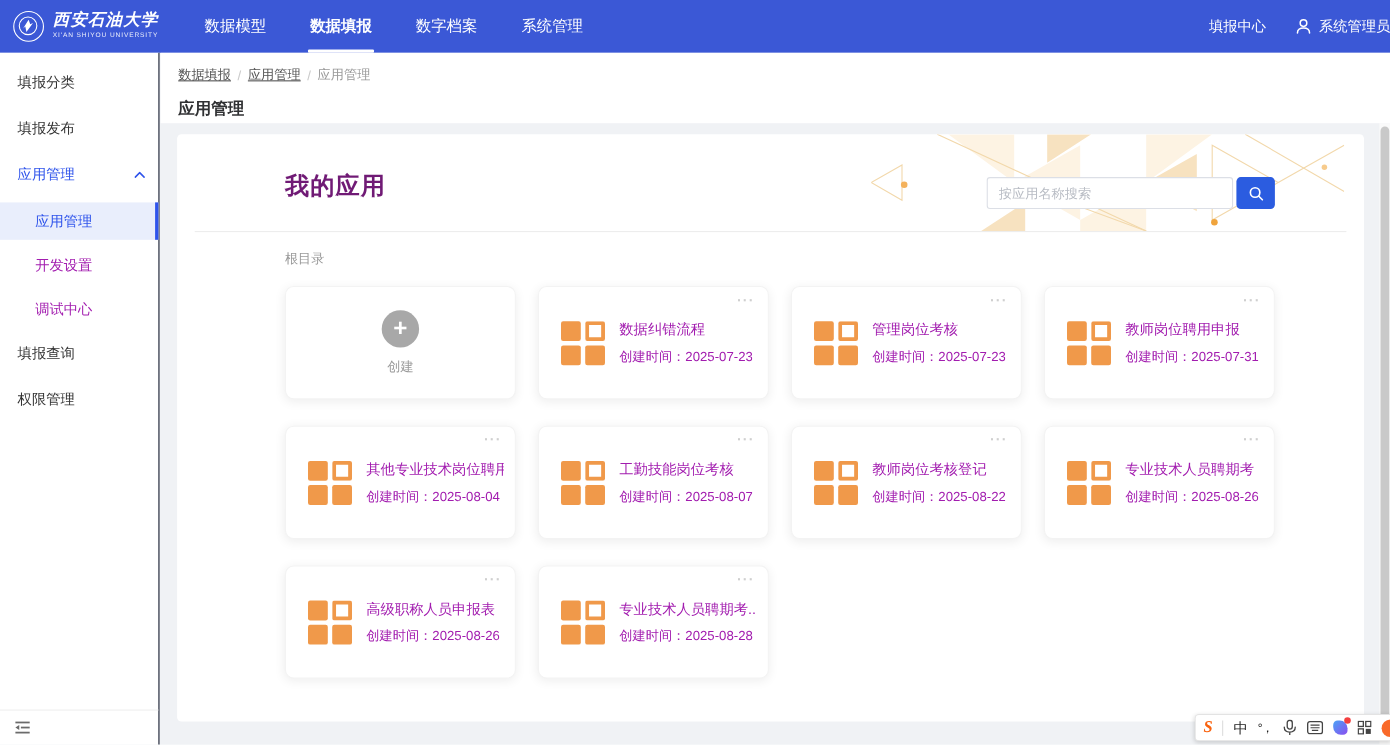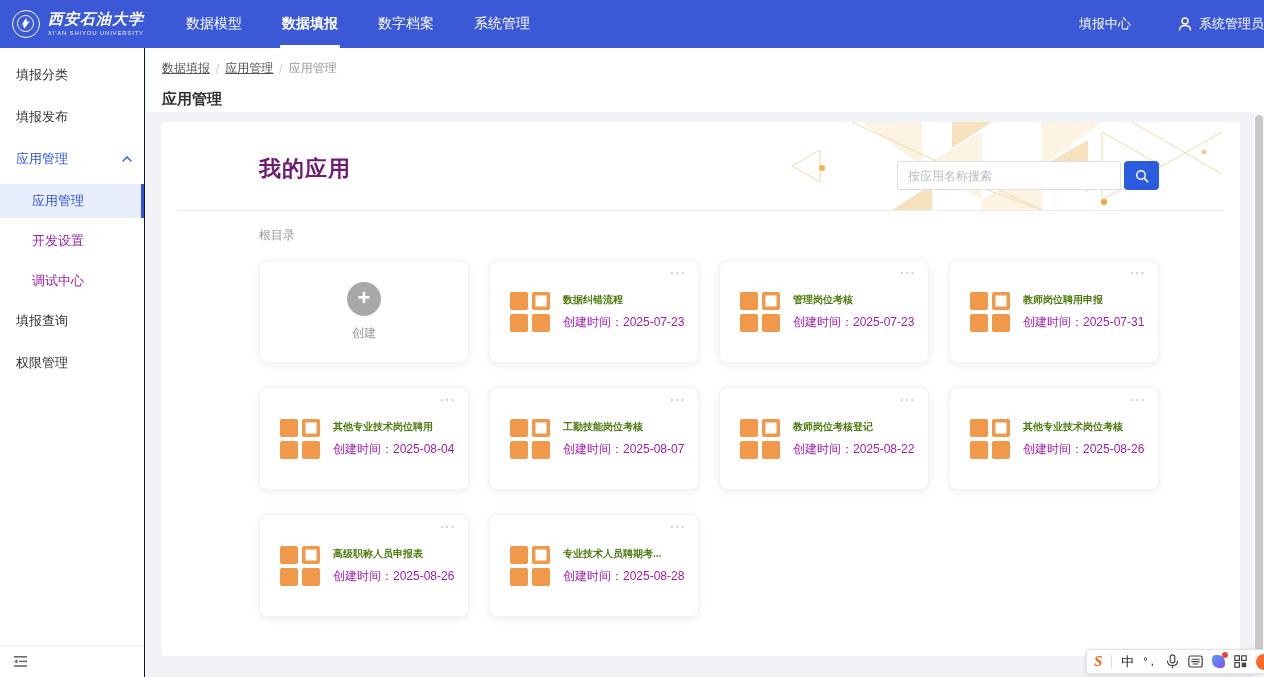--- a/index.html
+++ b/index.html
@@ -26,21 +26,21 @@
   .nav-items { display:flex; height:48px; margin-left:8px; }
   .nav-item {
     padding:12px 20px; font-size:14px; display:flex; align-items:center;
     position:relative; cursor:pointer; white-space:nowrap;
   }
   .nav-item.active { font-weight:bold; }
   .nav-item.active::after {
     content:""; position:absolute; left:18px; right:18px; bottom:0;
     height:3px; background:#fff; border-radius:1px;
   }
-  .nav-right { margin-left:auto; display:flex; align-items:center; font-size:13px; padding-right:0;gap:20px; }
+  .nav-right { margin-left:auto; display:flex; align-items:center; font-size:13px; padding-right:0; }
   .nav-center-link { cursor:pointer; margin-right:26px; white-space:nowrap; }
   .nav-user { display:flex; align-items:center; cursor:pointer; white-space:nowrap; }
   .nav-user svg { margin-right:6px; }
 
   
   .sidebar {
     position:absolute; left:0; top:48px; width:145px; height:629px;
     background:#fff; border-right:1px solid #0f172a;
   }
   .menu { padding-top:10px; }
@@ -118,21 +118,21 @@
     letter-spacing:1px; font-weight:bold; cursor:pointer;
   }
   .card-body { display:flex; align-items:center; height:100%; padding:0 10px 0 20px; }
   .app-icon {
     width:40px; height:40px; flex:0 0 auto; display:grid;
     grid-template-columns:18px 18px; grid-template-rows:18px 18px; gap:4px;
   }
   .app-icon i { background:#f0994a; border-radius:2px; }
   .app-icon i.hollow { background:#fff; box-shadow:inset 0 0 0 3.5px #f0994a; }
   .card-text { margin-left:13px; overflow:hidden; }
-  .card-title { font-size:10px; font-weight:bold; color:#4d7c0f; white-space:nowrap; }
+  .card-title { font-size:13px; font-weight:normal; color:#a21caf; white-space:nowrap; }
   .card-date { font-size:12px; color:#a21caf; margin-top:7px; white-space:nowrap; }
 
   
   .scrollbar {
     position:absolute; right:0; top:112px; width:10px; height:565px; background:#fafafa;
   }
   .scroll-thumb {
     position:absolute; right:1px; top:3px; width:8px; height:538px;
     background:#c9c9c9; border-radius:4px; cursor:pointer;
   }
@@ -400,21 +400,21 @@
       <div class="card">
         <span class="card-menu">···</span>
         <div class="card-body">
           <div class="app-icon">
               <i></i>
               <i class="hollow"></i>
               <i></i>
               <i></i>
             </div>
           <div class="card-text">
-            <div class="card-title">其他专业技术岗位考核</div>
+            <div class="card-title">专业技术人员聘期考</div>
             <div class="card-date"><span>创建时间：</span><span>2025-08-26</span></div>
           </div>
         </div>
       </div>
 
       <div class="card">
         <span class="card-menu">···</span>
         <div class="card-body">
           <div class="app-icon">
               <i></i>

